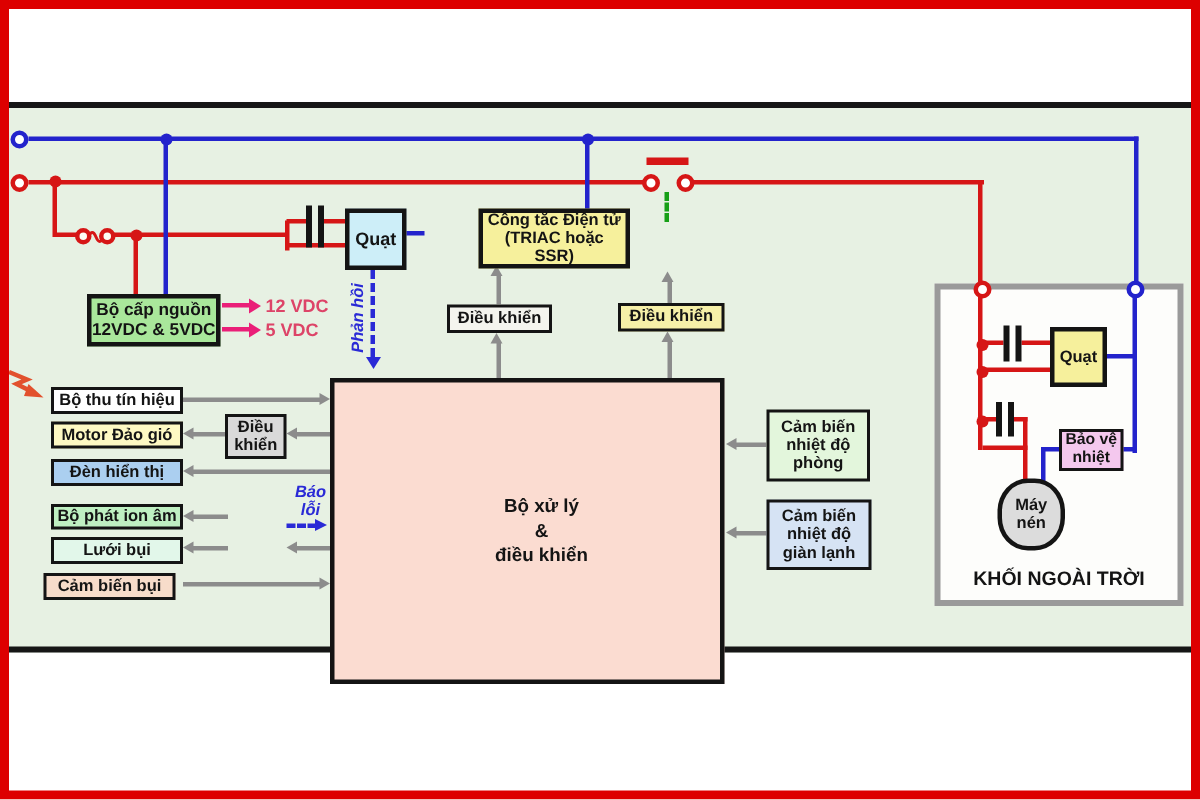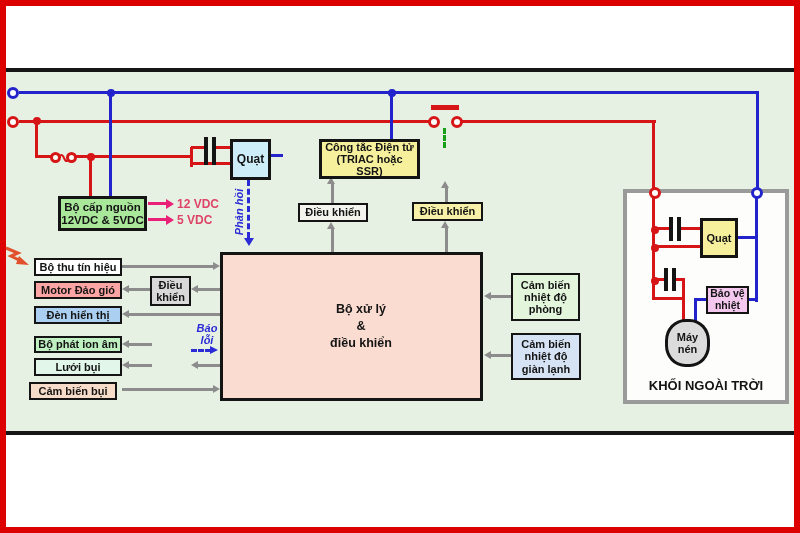--- a/index.html
+++ b/index.html
@@ -111,34 +111,34 @@
   <div class="tri up" style="left:327px;top:222px;"></div>
   <div class="vw grayw" style="left:445px;top:187px;height:15px;"></div>
   <div class="tri up" style="left:441px;top:181px;"></div>
   <div class="vw grayw" style="left:445px;top:227px;height:25px;"></div>
   <div class="tri up" style="left:441px;top:221px;"></div>
 
   <div class="vdash-blue" style="left:247px;top:180px;height:58px;"></div>
   <div class="tri dn-blue" style="left:244px;top:238px;"></div>
   <div class="bluetxt" style="left:210px;top:205px;width:60px;height:14px;transform:rotate(-90deg);">Phản hồi</div>
 
-  <div class="box" style="left:220px;top:252px;width:263px;height:149px;background:#fbdcd1;font-size:12.5px;line-height:1.35;padding-left:19px;">
+  <div class="box" style="left:220px;top:252px;width:263px;height:204px;background:#fbdcd1;font-size:12.5px;line-height:1.35;padding-left:19px;">
     <span>Bộ xử lý</span>
     <span>&amp;</span>
     <span>điều khiển</span>
   </div>
 
   <svg style="position:absolute;left:3px;top:245px;" width="32" height="24">
     <path d="M3,3 L15,8 L8,11 L20,17" stroke="#e2512d" stroke-width="3" fill="none"></path>
     <polygon points="16,11 26,20 13,19" fill="#e2512d"></polygon>
   </svg>
   <div class="box thin" style="left:34px;top:258px;width:88px;height:18px;background:#ffffff;font-size:11px;">
     <span>Bộ thu tín hiệu</span>
   </div>
-  <div class="box thin" style="left:34px;top:281px;width:88px;height:18px;background:#fca5a5;font-size:11px;">
+  <div class="box thin" style="left:34px;top:281px;width:88px;height:18px;background:#fef9c3;font-size:11px;">
     <span>Motor Đảo gió</span>
   </div>
   <div class="box thin" style="left:150px;top:276px;width:41px;height:30px;background:#d9d9d9;font-size:11px;">
     <span>Điều</span>
     <span>khiển</span>
   </div>
   <div class="box thin" style="left:34px;top:306px;width:88px;height:18px;background:#abcff0;font-size:11px;">
     <span>Đèn hiển thị</span>
   </div>
   <div class="box thin" style="left:34px;top:336px;width:88px;height:17px;background:#bff0c2;font-size:11px;">

